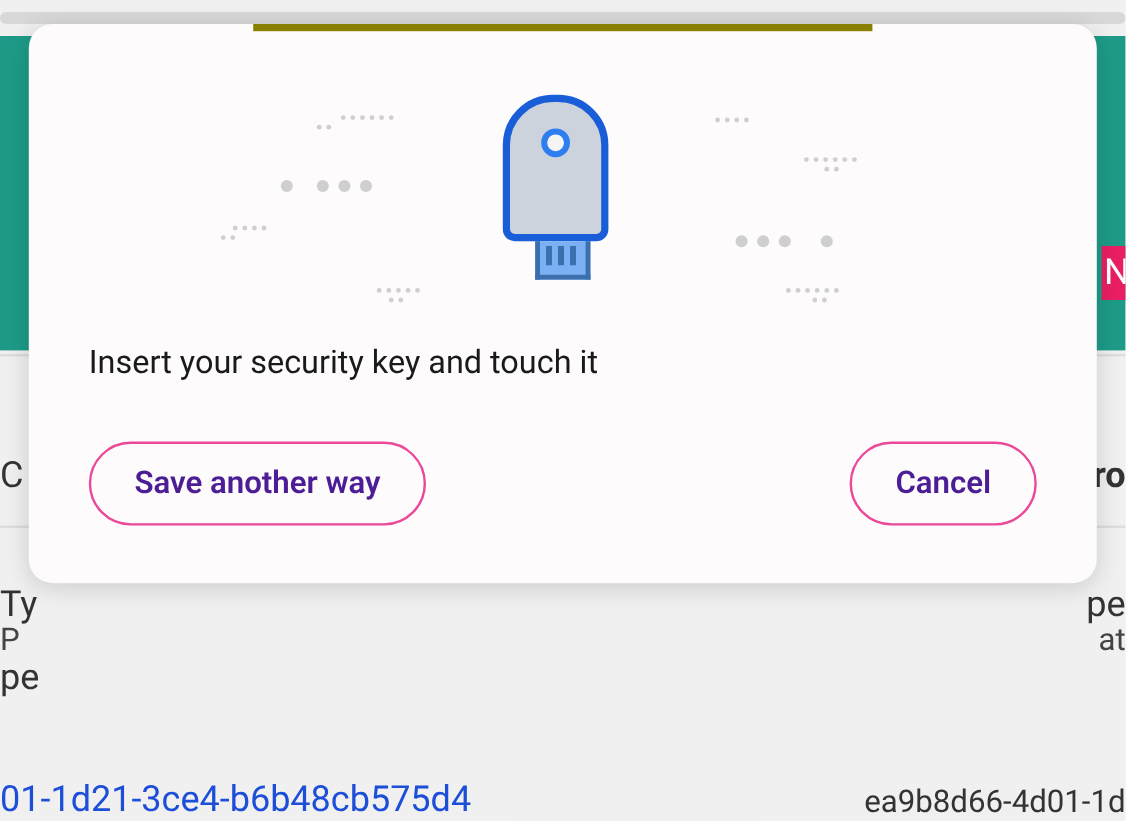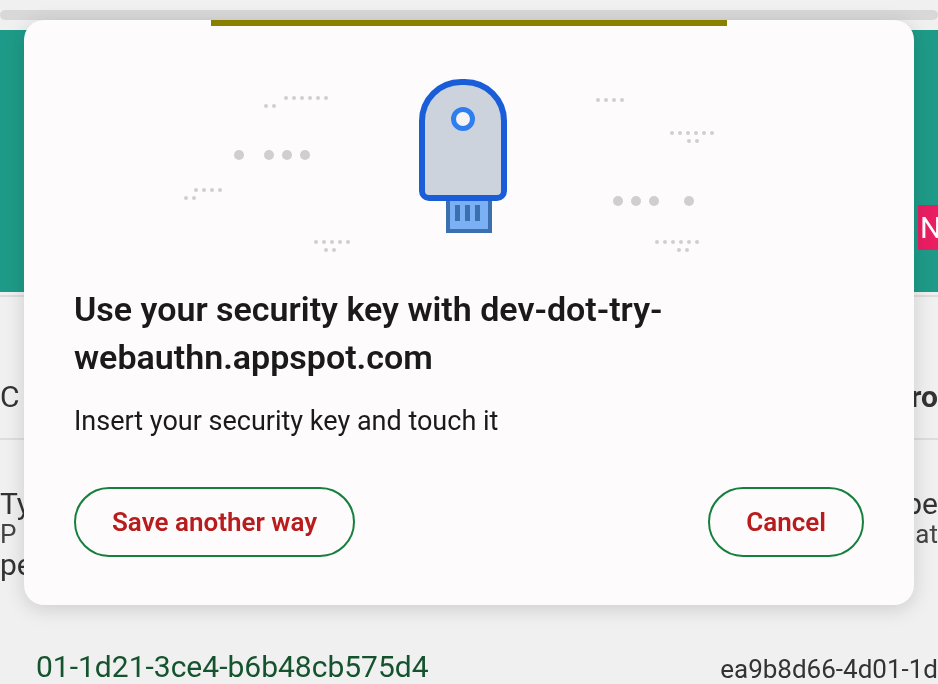--- a/index.html
+++ b/index.html
@@ -78,22 +78,21 @@
       top: 519px;
       right: 0;
       font-size: 26px;
       color: #444;
     }
     .bg-text-bottom-left {
       position: absolute;
       bottom: 0;
       left: 0;
       font-size: 30px;
-      color: #14532d;
-      padding-left: 36px;
+      color: #1d4ed8;
     }
     .bg-text-bottom-right {
       position: absolute;
       bottom: 0;
       right: 0;
       font-size: 26px;
       color: #333;
     }
     .bg-pink {
       position: absolute;
@@ -240,25 +239,25 @@
       margin-bottom: 50px;
     }
     .dialog-buttons {
       display: flex;
       justify-content: space-between;
       align-items: center;
     }
     .btn {
       padding: 18px 36px;
       border-radius: 36px;
-      border: 2px solid #15803d;
+      border: 2px solid #ec4899;
       background: transparent;
       font-size: 26px;
       font-weight: 600;
-      color: #b91c1c;
+      color: #4c1d95;
       cursor: pointer;
       font-family: inherit;
     }
   </style>
 </head>
 <body>
 
 <div class="background-page">
   <div class="bg-top-gray"></div>
   <div class="bg-header"></div>
@@ -362,20 +361,19 @@
 
     <div class="security-key-icon">
       <div class="key-body">
         <div class="key-hole"></div>
       </div>
       <div class="key-connector"></div>
     </div>
   </div>
 
   <div class="dialog-content">
-    <h1 class="dialog-title">Use your security key with dev-dot-try-webauthn.appspot.com</h1>
     <p class="dialog-subtitle">Insert your security key and touch it</p>
     <div class="dialog-buttons">
       <button class="btn">Save another way</button>
       <button class="btn">Cancel</button>
     </div>
   </div>
 </div>
 
 </body></html>

